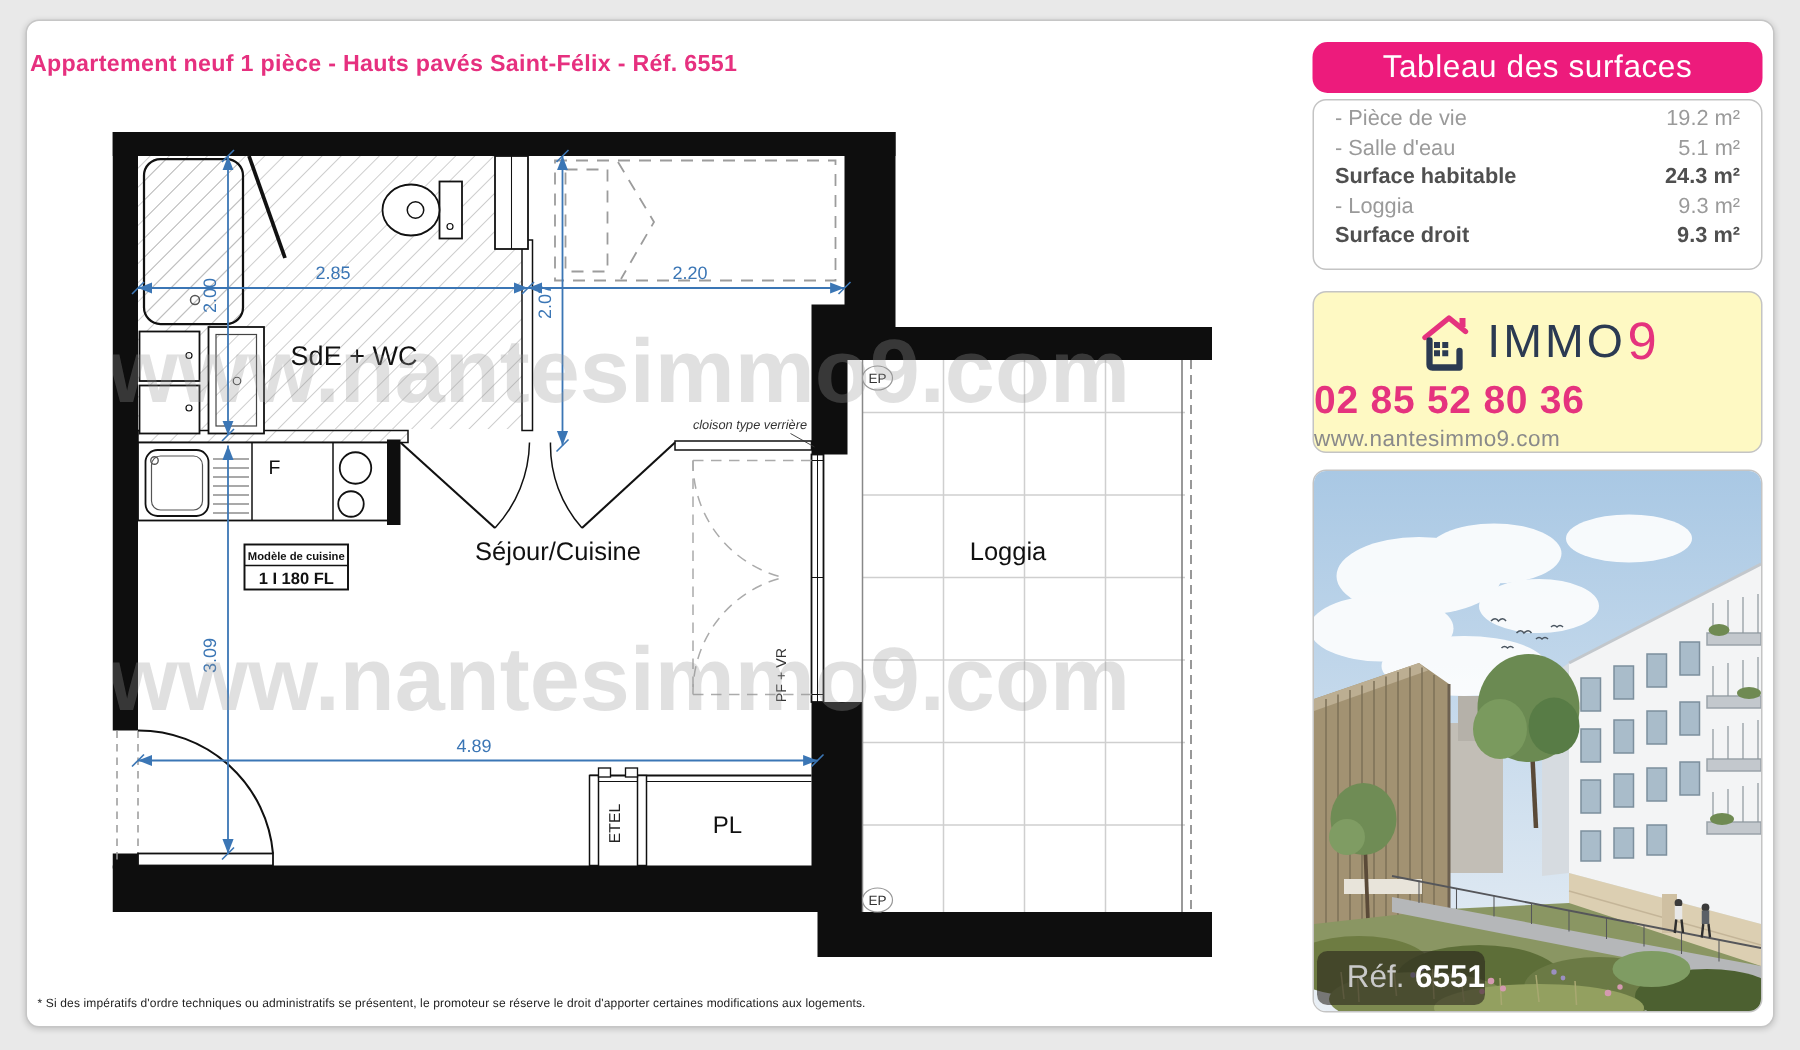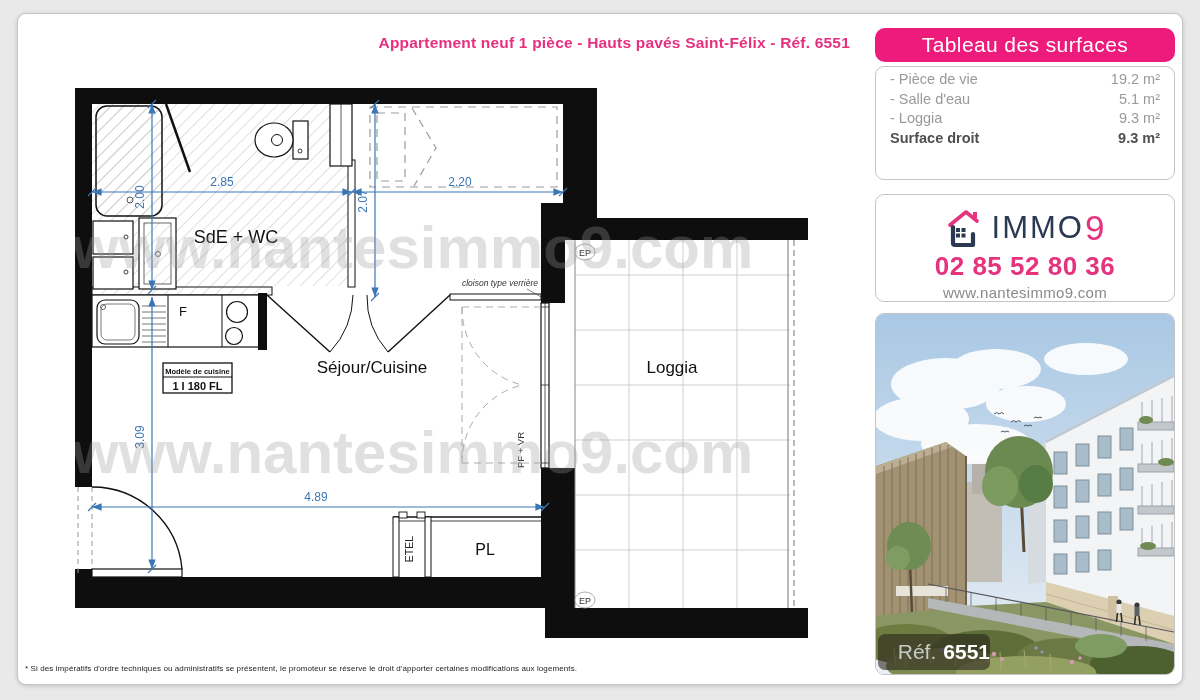--- a/index.html
+++ b/index.html
@@ -7,21 +7,21 @@
     width:1200px;height:700px;position:relative;overflow:hidden;
     background:#e9e9e9;
     font-family:"Liberation Sans","DejaVu Sans",sans-serif;
   }
   .card{
     position:absolute;left:17px;top:13px;width:1164px;height:670px;
     background:#ffffff;border:1px solid #c6c6c6;border-radius:9px;
     box-shadow:0 1px 4px rgba(0,0,0,.18);
   }
   .plan-title{
-    position:absolute;left:20px;top:34px;width:830px;text-align:right;
+    position:absolute;left:20px;top:34px;width:830px;text-align:left;
     font-size:15.5px;font-weight:bold;color:#e6307f;letter-spacing:.2px;
   }
   .plan-wrap{position:absolute;left:75px;top:88px;width:735px;height:555px;}
   svg text{font-family:"Liberation Sans","DejaVu Sans",sans-serif;}
   
   .panel-header{
     position:absolute;left:875px;top:28px;width:300px;height:34px;
     background:#ed1b7c;border-radius:10px;color:#fff;
     display:flex;align-items:center;justify-content:center;
     font-size:21px;font-weight:normal;letter-spacing:.4px;
@@ -29,22 +29,22 @@
   .surfaces{
     position:absolute;left:875px;top:66px;width:300px;height:114px;
     background:#fff;border:1px solid #c4c4c4;border-radius:9px;
     box-sizing:border-box;padding:4px 14px 0 14px;
   }
   .srow{display:flex;justify-content:space-between;align-items:baseline;height:19.5px;
     font-size:14.5px;color:#9a9a9a;}
   .srow.bold{color:#4f4f4f;font-weight:bold;}
   .agency{
     position:absolute;left:875px;top:194px;width:300px;height:108px;
-    background:#ffffff;border:1px solid #c4c4c4;border-radius:9px;
-    box-sizing:border-box;text-align:center;
+    background:#fef9c3;border:1px solid #c4c4c4;border-radius:9px;
+    box-sizing:border-box;text-align:left;
   }
   .logo-line{display:flex;align-items:center;justify-content:center;margin-top:12px;height:42px;}
   .logo-immo{font-size:31px;color:#2b3a52;letter-spacing:2px;margin-left:6px;}
   .logo-nine{font-size:35px;color:#e5337e;margin-left:1px;}
   .agency-phone{font-size:26px;font-weight:bold;color:#e5337e;letter-spacing:.5px;margin-top:2px;}
   .agency-url{font-size:15px;color:#8a8a8a;margin-top:2px;letter-spacing:.3px;}
   .photo{
     position:absolute;left:875px;top:313px;width:300px;height:362px;
     border:1px solid #c4c4c4;border-radius:9px;overflow:hidden;box-sizing:border-box;
   }
@@ -265,20 +265,24 @@
 <div class="panel-header">Tableau des surfaces</div>
 
 <div class="surfaces">
   <div class="srow">
     <span>- Pièce de vie</span>
     <span>19.2 m²</span>
   </div>
   <div class="srow">
     <span>- Salle d'eau</span>
     <span>5.1 m²</span>
+  </div>
+  <div class="srow bold">
+    <span>Surface habitable</span>
+    <span>24.3 m²</span>
   </div>
   <div class="srow">
     <span>- Loggia</span>
     <span>9.3 m²</span>
   </div>
   <div class="srow bold">
     <span>Surface droit</span>
     <span>9.3 m²</span>
   </div>
 </div>

